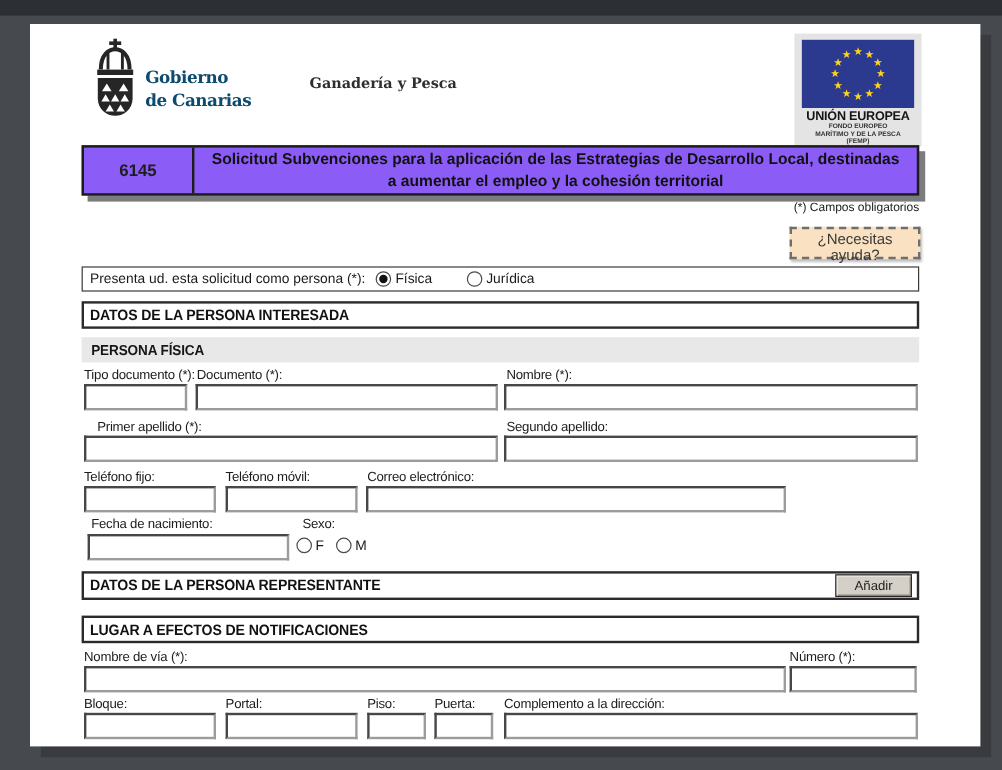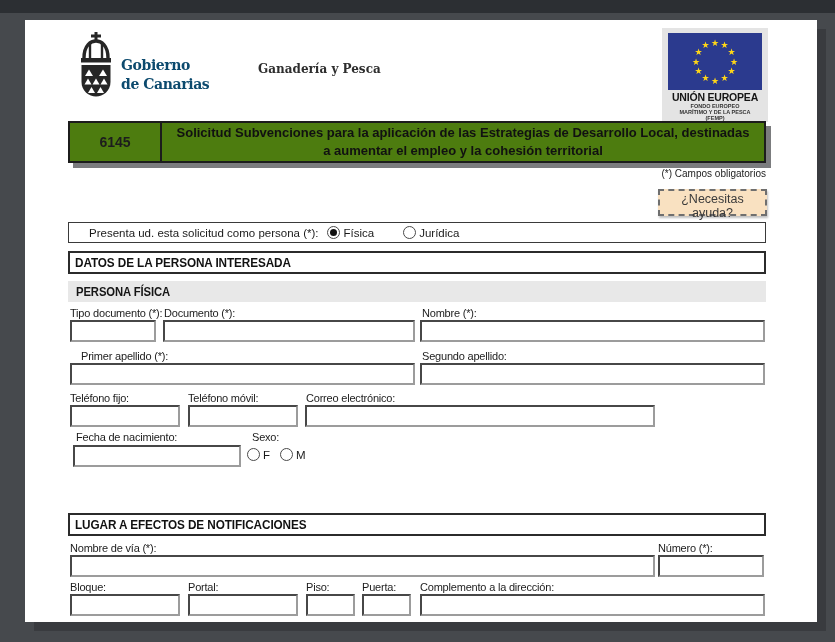--- a/index.html
+++ b/index.html
@@ -28,21 +28,21 @@
   .eu-panel{
     position:absolute;left:637px;top:8px;width:106px;height:94px;
     background:#e4e4e4;text-align:center;
   }
   .eu-flag{display:block;margin:5px auto 0 auto;}
   .eu-name{font-size:10.5px;font-weight:bold;color:#151515;letter-spacing:-0.2px;margin-top:1px;}
   .eu-fund{font-size:5.5px;line-height:6px;color:#333;font-weight:bold;}
   
   .code-bar{
     position:absolute;left:43px;top:101px;width:698px;height:42px;
-    background:#4d7c0f;border:2px solid #1c1c1c;box-sizing:border-box;
+    background:#8b5cf6;border:2px solid #1c1c1c;box-sizing:border-box;
     display:flex;box-shadow:5px 5px 0 rgba(15,17,20,0.55);
   }
   .code-cell{
     width:90px;border-right:2px solid #1c1c1c;display:flex;align-items:center;justify-content:center;
     font-size:14px;font-weight:bold;color:#1d1d1d;
   }
   .title-cell{
     flex:1;display:flex;align-items:center;justify-content:center;
     font-size:13px;font-weight:bold;color:#111;text-align:center;line-height:1.35;
     padding:0 14px;
@@ -52,21 +52,21 @@
   .help-btn{
     position:absolute;left:633px;top:169px;width:109px;height:27px;
     background:#f9e1c1;border:2px dashed #6f6f6f;box-sizing:border-box;
     font-family:"Liberation Sans",sans-serif;font-size:12.5px;color:#3a3a3a;
     box-shadow:1px 2px 2px rgba(0,0,0,0.25);cursor:pointer;
   }
   
   .question-row{
     position:absolute;left:43px;top:202px;width:698px;height:21px;
     border:1px solid #3a3a3a;box-sizing:border-box;
-    display:flex;align-items:center;padding-left:20px;font-size:11.5px;color:#1a1a1a;
+    display:flex;align-items:center;padding-left:6px;font-size:11.5px;color:#1a1a1a;
   }
   .radio{width:11px;height:11px;border:1px solid #4a4a4a;border-radius:50%;
     background:#fff;display:inline-block;position:relative;flex:none;}
   .radio.checked::after{content:"";position:absolute;left:2px;top:2px;right:2px;bottom:2px;
     background:#111;border-radius:50%;}
   .radio-lbl{font-size:11.5px;color:#1a1a1a;margin-left:3px;}
   
   .sec{
     position:absolute;left:43px;width:698px;border:2px solid #2b2b2b;box-sizing:border-box;
     display:flex;align-items:center;padding-left:5px;background:#fff;
@@ -198,20 +198,24 @@
     <span class="lbl" style="left:51px;top:411px;">Fecha de nacimiento:</span>
     <span class="lbl" style="left:227px;top:411px;">Sexo:</span>
     <input class="inp" style="left: 48px; top: 425px; width: 168px;" value="">
     <div class="sexo-group">
       <span class="radio"></span>
       <span class="radio-lbl">F</span>
       <span class="radio" style="margin-left:10px;"></span>
       <span class="radio-lbl">M</span>
     </div>
 
+    <div class="sec" style="top:456px;height:24px;">
+      <span class="cond">DATOS DE LA PERSONA REPRESENTANTE</span>
+      <button class="add-btn">Añadir</button>
+    </div>
 
     <div class="sec" style="top:493px;height:23px;">
       <span class="cond">LUGAR A EFECTOS DE NOTIFICACIONES</span>
     </div>
 
     <span class="lbl" style="left:45px;top:522px;">Nombre de vía (*):</span>
     <span class="lbl" style="left:633px;top:522px;">Número (*):</span>
     <input class="inp" style="left: 45px; top: 535px; width: 585px;" value="">
     <input class="inp" style="left: 633px; top: 535px; width: 106px;" value="">
 

